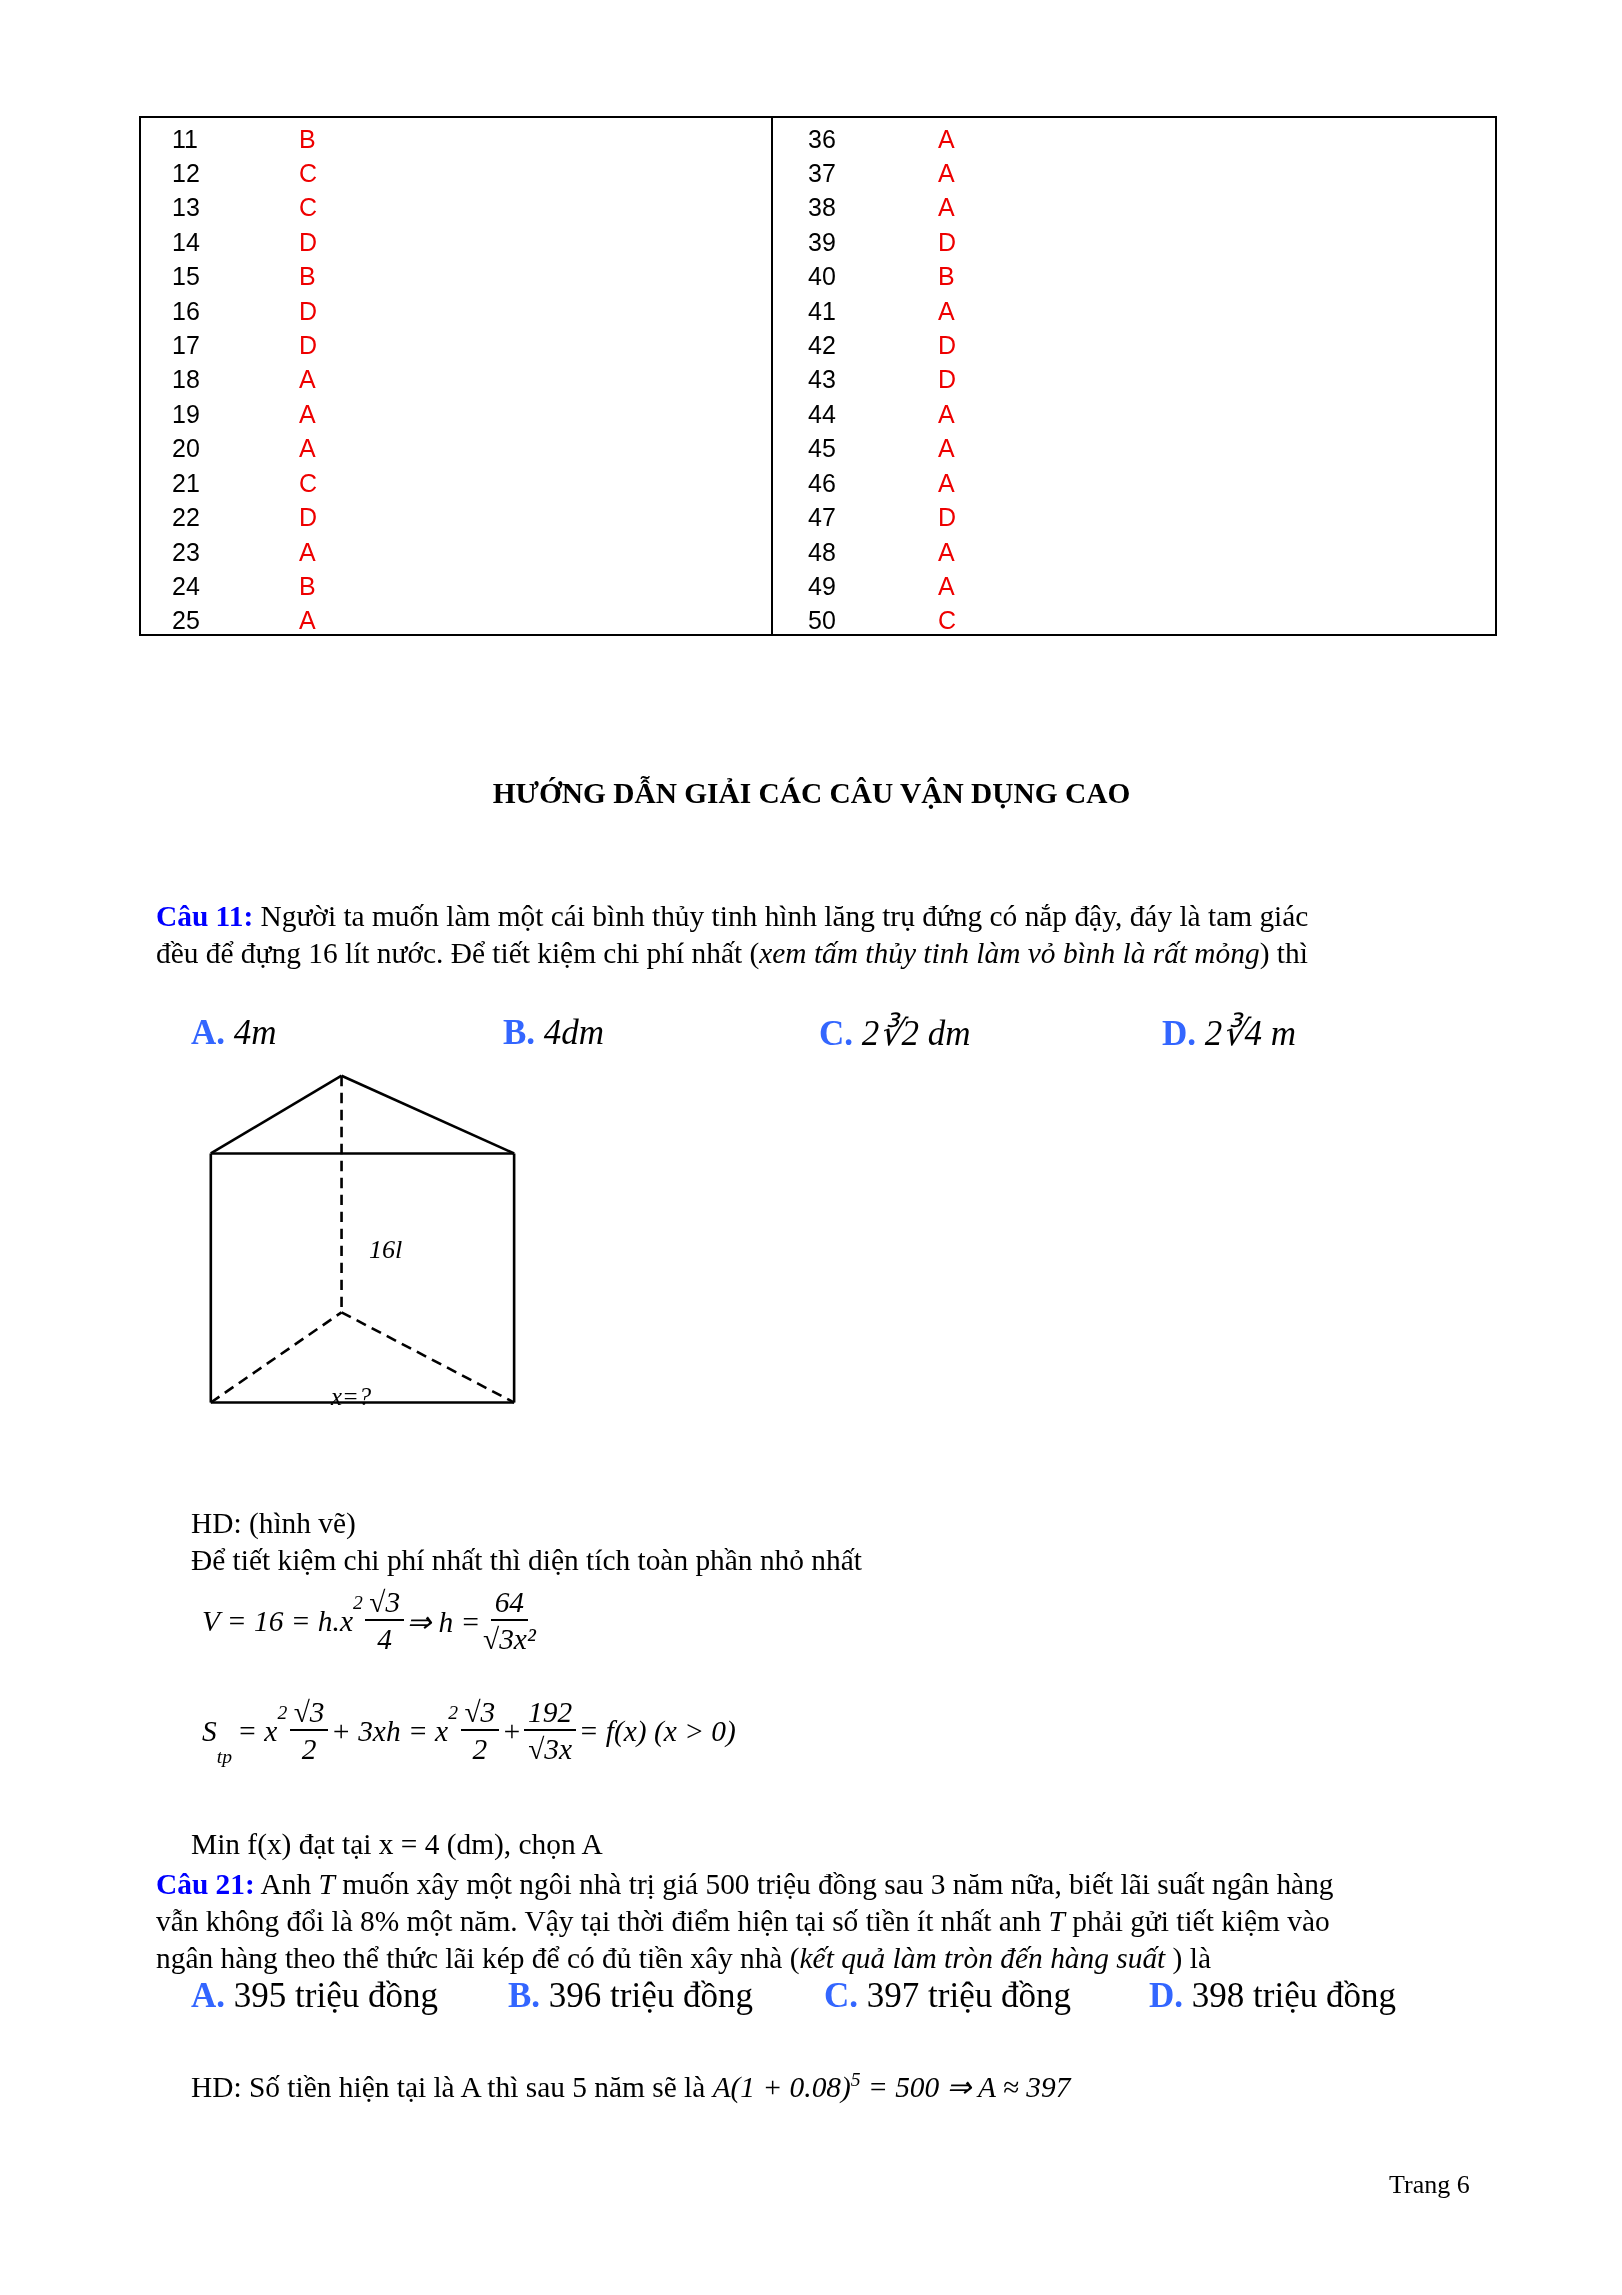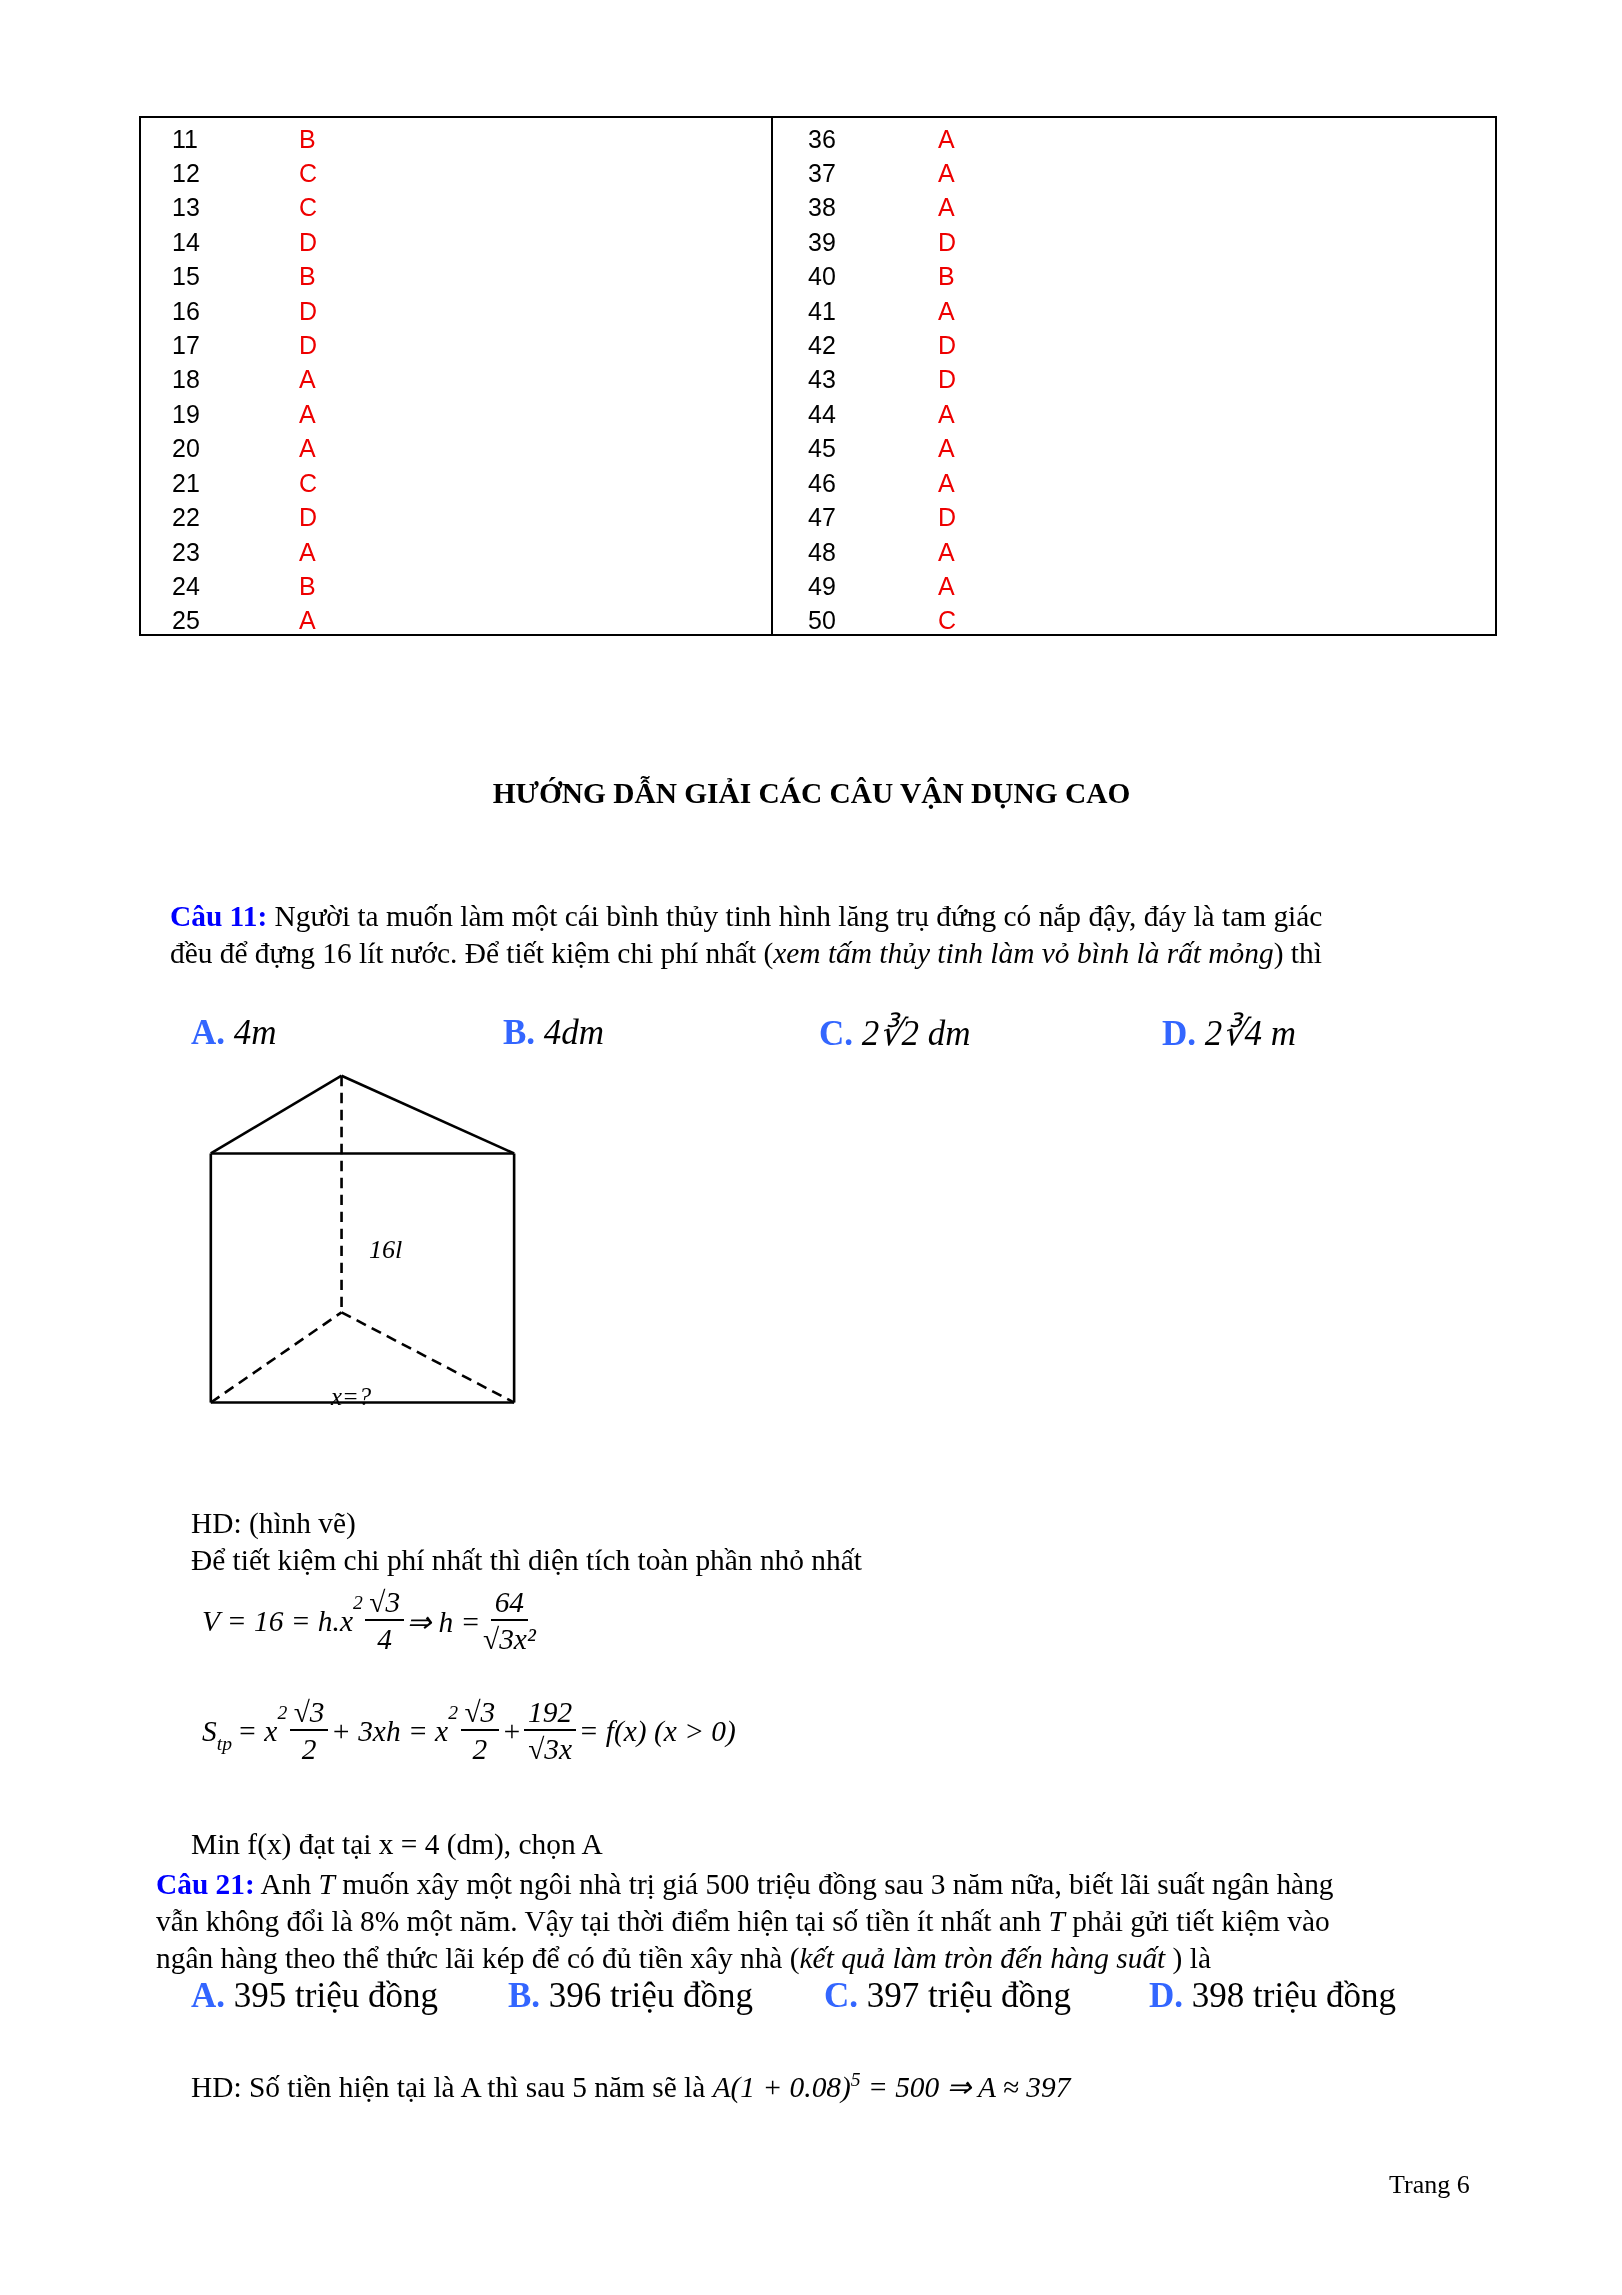--- a/index.html
+++ b/index.html
@@ -156,21 +156,21 @@
       </div>
       <div class="row" style="top: 488px;">
         <span class="num">50</span>
         <span class="ans">C</span>
       </div>
     </div>
 </div>
 
 <div class="abs title">HƯỚNG DẪN GIẢI CÁC CÂU VẬN DỤNG CAO</div>
 
-<div class="abs para" style="left:170px; top:898px; width:1341px;">
+<div class="abs para" style="left:156px; top:898px; width:1341px;">
   <div><span class="qlabel">Câu 11:</span><span> Người ta muốn làm một cái bình thủy tinh hình lăng trụ đứng có nắp đậy, đáy là tam giác</span></div>
   <div><span>đều để đựng 16 lít nước. Để tiết kiệm chi phí nhất (</span><span class="it">xem tấm thủy tinh làm vỏ bình là rất mỏng</span><span>) thì</span></div>
 </div>
 
 <div class="abs opt" style="left:191px; top:1013px;"><span class="optlabel">A.</span> <span class="it">4m</span></div>
 <div class="abs opt" style="left:503px; top:1013px;"><span class="optlabel">B.</span> <span class="it">4dm</span></div>
 <div class="abs opt" style="left:819px; top:1013px;"><span class="optlabel">C.</span> <span class="it">2∛2 dm</span></div>
 <div class="abs opt" style="left:1162px; top:1013px;"><span class="optlabel">D.</span> <span class="it">2∛4 m</span></div>
 
 <svg class="abs" style="left:196px; top:1060px;" width="380" height="353" viewBox="0 0 580 540">
@@ -203,21 +203,21 @@
     </span>
   <span>⇒ h =</span>
   <span class="frac">
       <span class="n">64</span>
       <span class="d">√3x²</span>
     </span>
 </div>
 
 <div class="abs math it" style="left:202px; top:1695px; display:flex; align-items:center;">
   <span>S</span>
-    <sub style="align-self:flex-end; margin-bottom:13px;">tp</sub>
+    <sub style="align-self:flex-end; ">tp</sub>
   <span style="margin-left:5.2px;">= x</span>
     <sup style="align-self:flex-start; margin-top:6.5px;">2</sup>
   <span class="frac">
       <span class="n">√3</span>
       <span class="d">2</span>
     </span>
   <span>+ 3xh = x</span>
     <sup style="align-self:flex-start; margin-top:6.5px;">2</sup>
   <span class="frac">
       <span class="n">√3</span>

